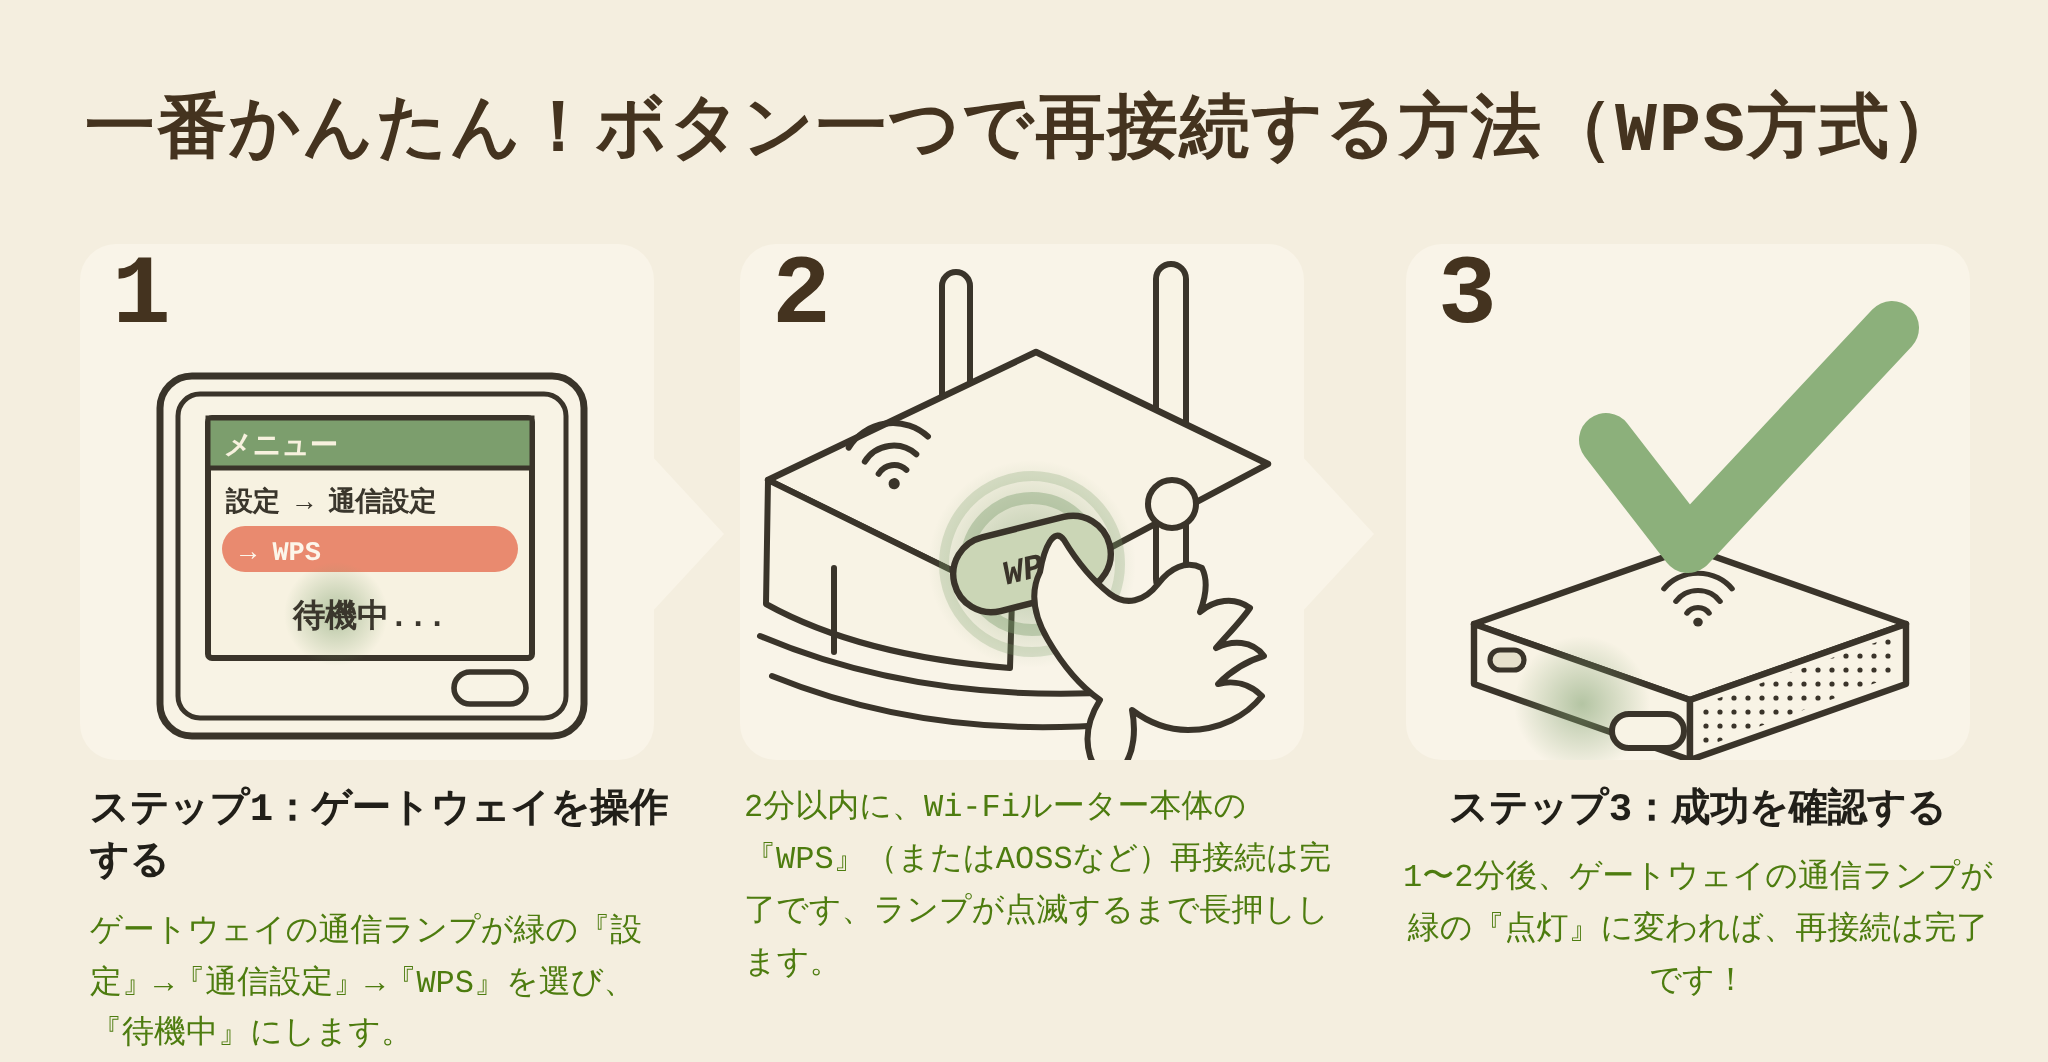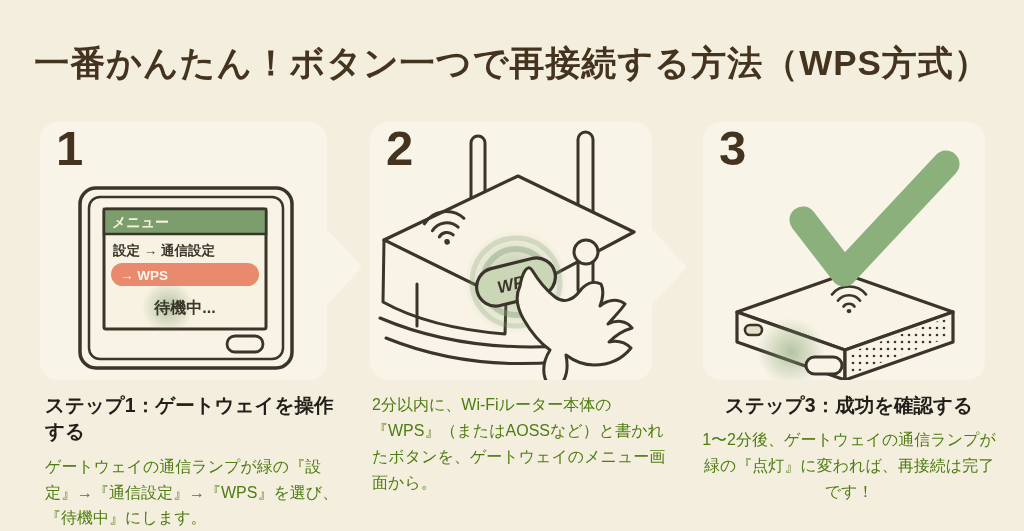--- a/index.html
+++ b/index.html
@@ -1,21 +1,21 @@
 <!DOCTYPE html>
 <html><head>
 <meta charset="utf-8">
 <style>
   html,body{margin:0;padding:0;}
   .canvas{
     position:relative;
     width:1024px;height:531px;
     background:#f4eedf;
     overflow:hidden;
-    font-family:Liberation Sans, sans-serif;
+    font-family:Liberation Mono, monospace;
   }
   .title{
     position:absolute;top:40px;left:0;width:1024px;
     margin:0;text-align:center;
     font-size:35px;font-weight:800;color:#44331f;
     letter-spacing:1px;
   }
   .card{
     position:absolute;top:122px;height:258px;
     background:#f9f4e8;border-radius:18px;
@@ -149,20 +149,20 @@
       <path d="M100,98 L141,151 L243,42" fill="none" stroke="#8cb07b" stroke-width="27" stroke-linecap="round" stroke-linejoin="round"></path>
     </svg>
     <div class="step-num">3</div>
   </section>
 
   <div class="caption cap1">
     <h2>ステップ1：ゲートウェイを操作する</h2>
     <p>ゲートウェイの通信ランプが緑の『設定』→『通信設定』→『WPS』を選び、『待機中』にします。</p>
   </div>
   <div class="caption cap2">
-    <p>2分以内に、Wi-Fiルーター本体の『WPS』（またはAOSSなど）と書かれたボタンを、ゲートウェイのメニュー画面から。</p>
+    <p>2分以内に、Wi-Fiルーター本体の『WPS』（またはAOSSなど）再接続は完了です、ランプが点滅するまで長押しします。</p>
   </div>
   <div class="caption cap3">
     <h2>ステップ3：成功を確認する</h2>
     <p>1〜2分後、ゲートウェイの通信ランプが緑の『点灯』に変われば、再接続は完了です！</p>
   </div>
 
 </div>
 
 </body></html>

